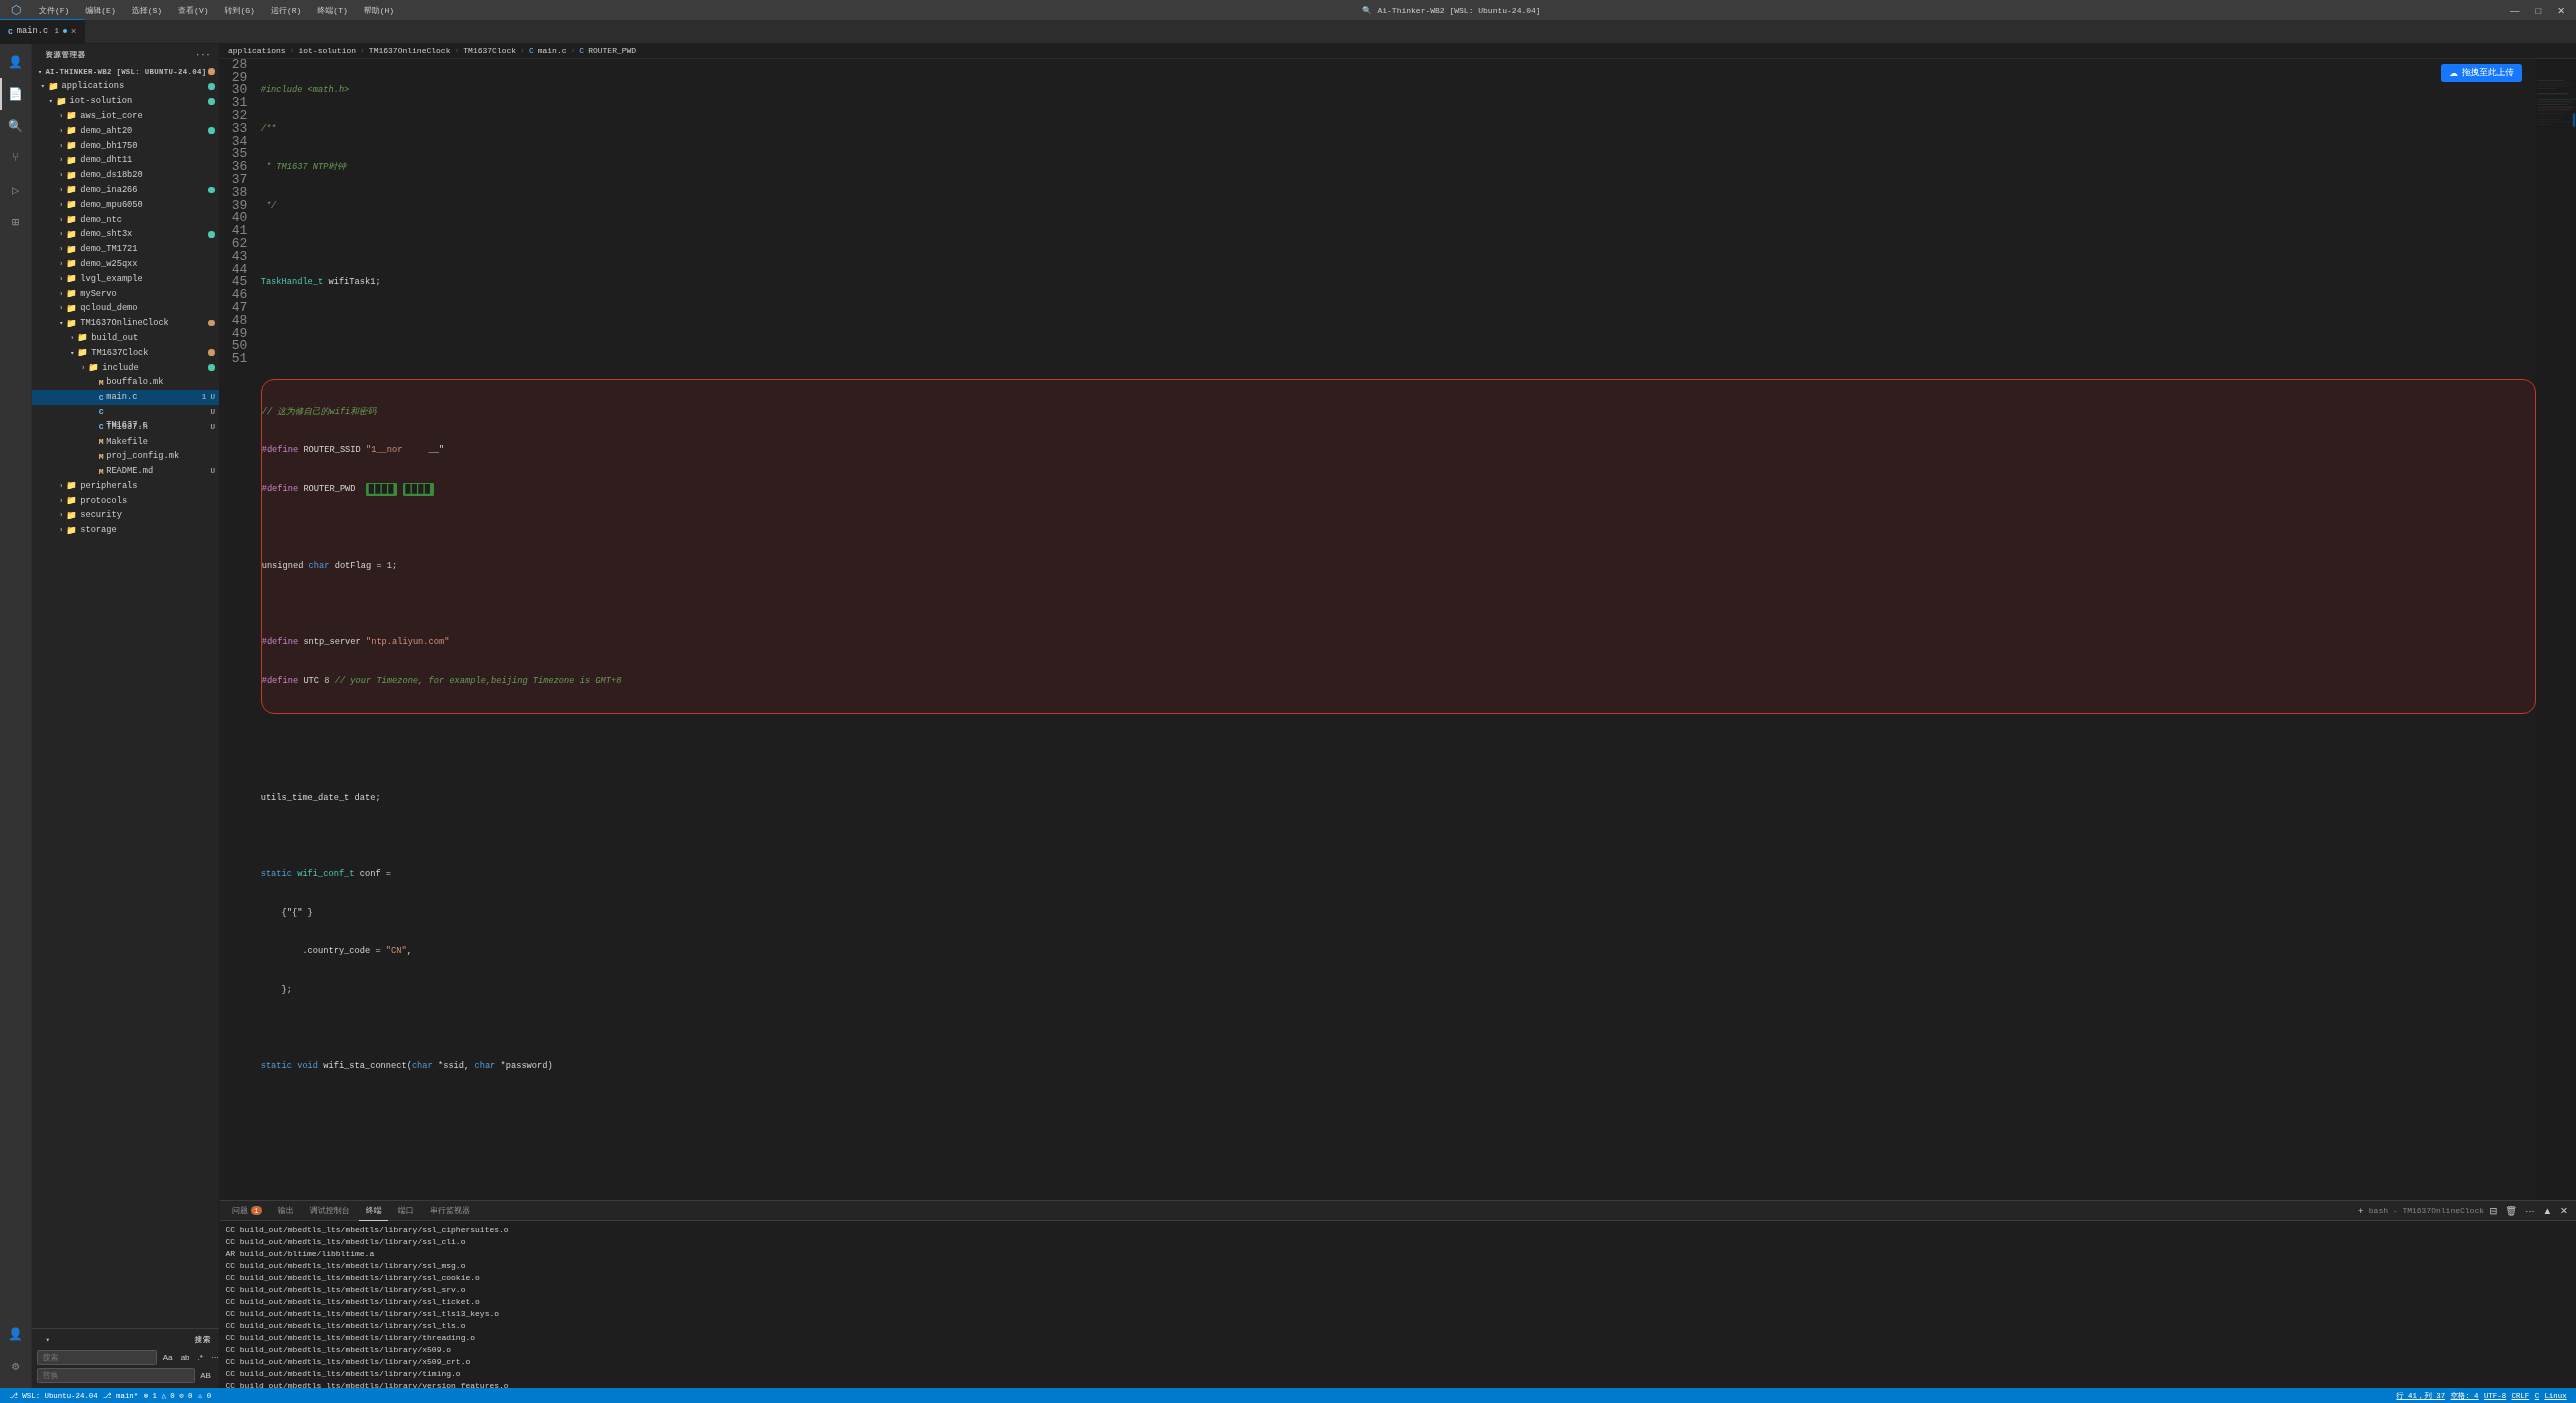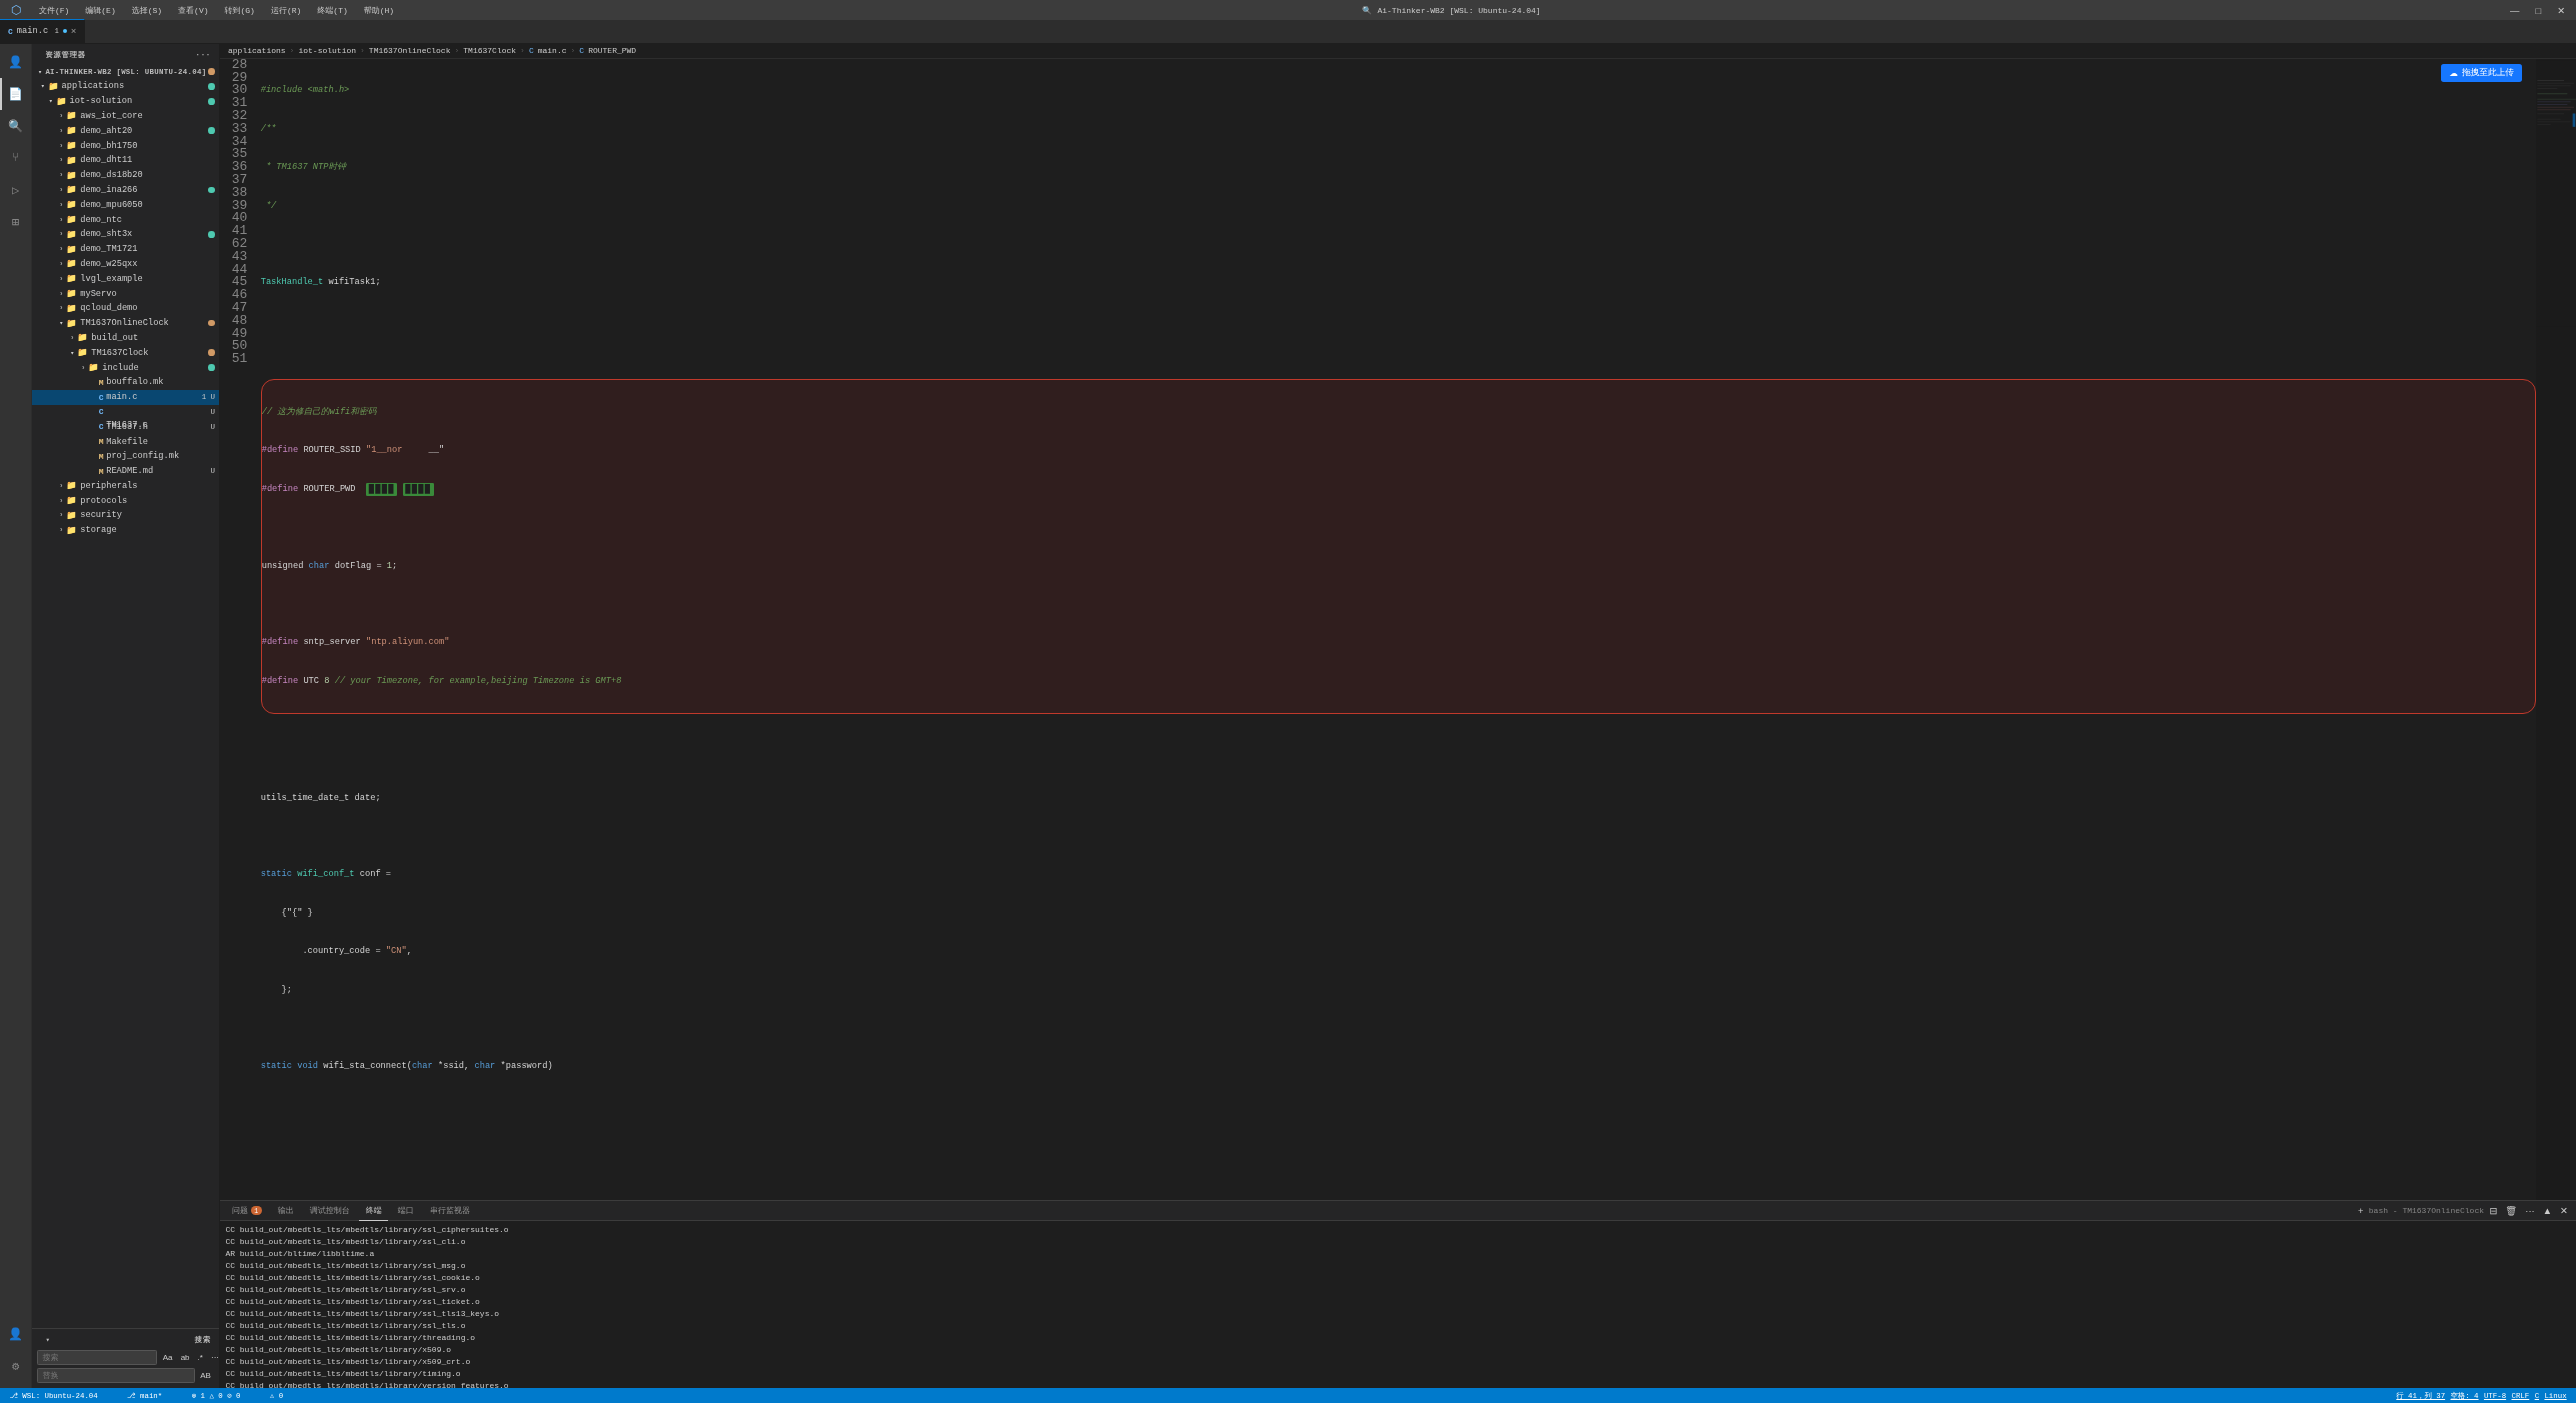--- a/index.html
+++ b/index.html
@@ -365,21 +365,21 @@
       background: #007acc;
       height: 14.8px;
       display: flex;
       align-items: center;
       justify-content: space-between;
       padding: 0 6.7px;
       font-size: 7.4px;
       color: #ffffff;
       flex-shrink: 0;
     }
-    #status-left { display: flex; align-items: center; gap: 24px; }
+    #status-left { display: flex; align-items: center; gap: 0; }
     #status-right { display: flex; align-items: center; gap: 0; text-decoration: underline; }
     .status-item { cursor: pointer; padding: 0 2.7px; }
 
     
     #minimap {
       width: 40px;
       background: #1a1a1a;
       flex-shrink: 0;
       overflow: hidden;
       opacity: 0.7;

